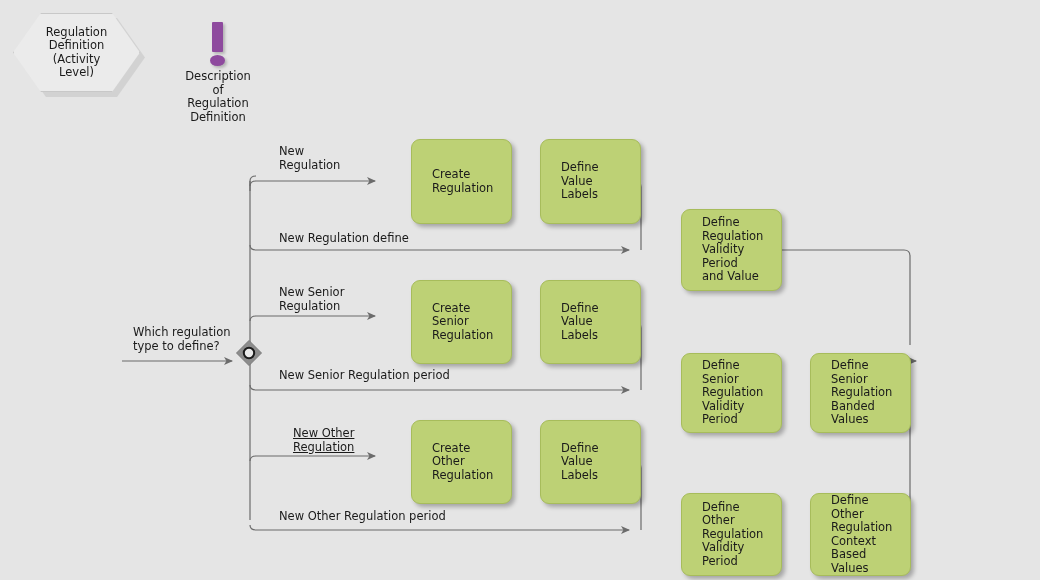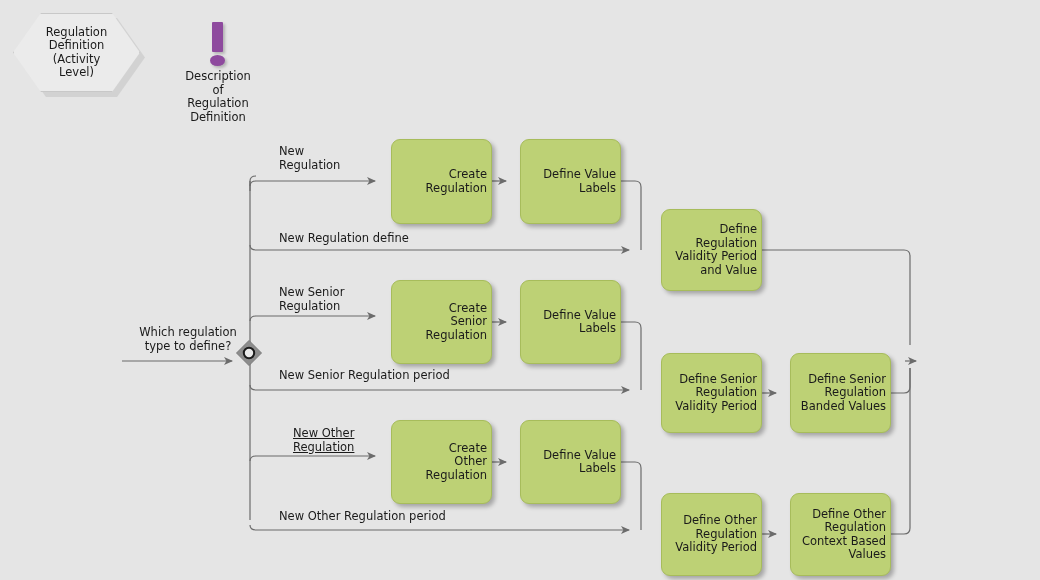--- a/index.html
+++ b/index.html
@@ -27,26 +27,27 @@
   .node {
     position: absolute;
     box-sizing: border-box;
     background: #BDD175;
     border: 1px solid #A7BC5B;
     border-radius: 9px;
     box-shadow: 3px 3px 4px rgba(0,0,0,0.28);
     display: flex;
     align-items: center;
     justify-content: center;
-    text-align: right;
-    color: #1a1a1a;
-    font-size: 11.5px;
-    line-height: 13.5px;
-    padding: 2px 4px;
+    text-align: left;
+    color: #1a1a1a;
+    font-size: 11.5px;
+    line-height: 13.5px;
+    padding: 2px 20px;
     z-index: 3;
+    margin-left: 20px;
   }
   .node span { display: block; width: 100%; white-space: pre-line; }
 
   .hexagon {
     position: absolute;
     box-sizing: border-box;
     background: #EBEBEB;
     border: 1px solid #C8C8C8;
     clip-path: polygon(22% 0%, 78% 0%, 100% 50%, 78% 100%, 22% 100%, 0% 50%);
     display: flex;
@@ -195,21 +196,21 @@
 Definition</div>
   </div>
 
   <div class="diamond-wrap" style="left:236px; top:340px;">
     <svg width="26" height="26" viewBox="0 0 26 26" xmlns="http://www.w3.org/2000/svg">
       <polygon points="13,0.5 25.5,13 13,25.5 0.5,13" fill="#8C8C8C" stroke="#7A7A7A" stroke-width="1"></polygon>
       <circle cx="13" cy="13" r="5.2" fill="#E9E9E9" stroke="#1a1a1a" stroke-width="2"></circle>
     </svg>
   </div>
 
-  <div class="edge-label" style="left:133px; top:326px; width:110px; text-align:center;">Which regulation
+  <div class="edge-label" style="left:133px; top:326px; width:110px; text-align:left;">Which regulation
 type to define?</div>
   <div class="edge-label" style="left:279px; top:145px;">New
 Regulation</div>
   <div class="edge-label" style="left:279px; top:232px;">New Regulation define</div>
   <div class="edge-label" style="left:279px; top:286px;">New Senior
 Regulation</div>
   <div class="edge-label" style="left:279px; top:369px;">New Senior Regulation period</div>
   <div class="edge-label" style="left:293px; top:427px;text-decoration:underline;">New Other
 Regulation</div>
   <div class="edge-label" style="left:279px; top:510px;">New Other Regulation period</div>

